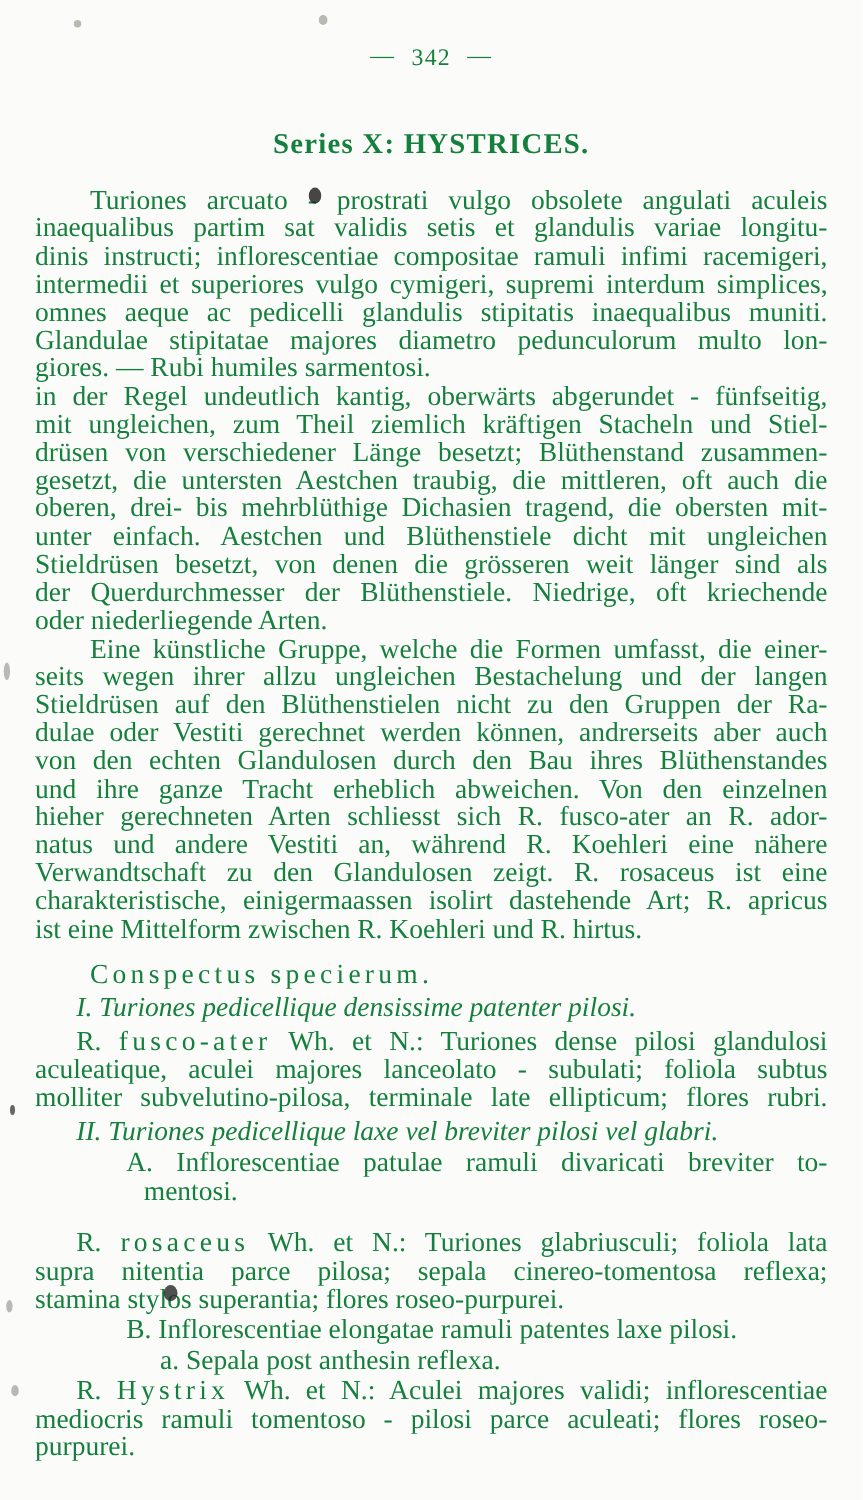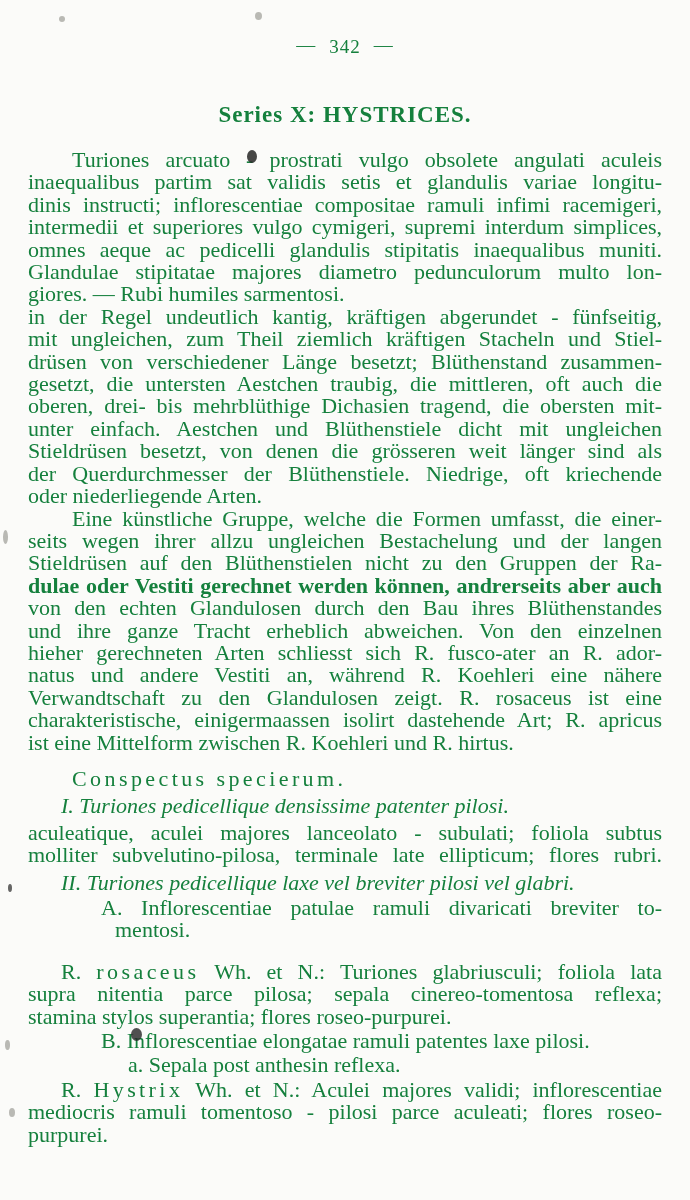--- a/index.html
+++ b/index.html
@@ -66,50 +66,51 @@
       <div class="para">
         <div class="line j" style="padding-left: 44px;"><span class="s-n">Turiones arcuato - prostrati vulgo obsolete angulati aculeis</span></div>
         <div class="line j" style="padding-left: 0px;"><span class="s-n">inaequalibus partim sat validis setis et glandulis variae longitu-</span></div>
         <div class="line j" style="padding-left: 0px;"><span class="s-n">dinis instructi; inflorescentiae compositae ramuli infimi racemigeri,</span></div>
         <div class="line j" style="padding-left: 0px;"><span class="s-n">intermedii et superiores vulgo cymigeri, supremi interdum simplices,</span></div>
         <div class="line j" style="padding-left: 0px;"><span class="s-n">omnes aeque ac pedicelli glandulis stipitatis inaequalibus muniti.</span></div>
         <div class="line j" style="padding-left: 0px;"><span class="s-n">Glandulae stipitatae majores diametro pedunculorum multo lon-</span></div>
         <div class="line" style="padding-left: 0px;"><span class="s-n">giores. — Rubi humiles sarmentosi.</span></div>
       </div>
       <div class="para">
-        <div class="line j" style="padding-left: 0px;"><span class="s-n">in der Regel undeutlich kantig, kräftigen abgerundet - fünfseitig,</span></div>
+        <div class="line j" style="padding-left: 0px;"><span class="s-n">in der Regel undeutlich kantig, oberwärts abgerundet - fünfseitig,</span></div>
         <div class="line j" style="padding-left: 0px;"><span class="s-n">mit ungleichen, zum Theil ziemlich kräftigen Stacheln und Stiel-</span></div>
         <div class="line j" style="padding-left: 0px;"><span class="s-n">drüsen von verschiedener Länge besetzt; Blüthenstand zusammen-</span></div>
         <div class="line j" style="padding-left: 0px;"><span class="s-n">gesetzt, die untersten Aestchen traubig, die mittleren, oft auch die</span></div>
         <div class="line j" style="padding-left: 0px;"><span class="s-n">oberen, drei- bis mehrblüthige Dichasien tragend, die obersten mit-</span></div>
         <div class="line j" style="padding-left: 0px;"><span class="s-n">unter einfach. Aestchen und Blüthenstiele dicht mit ungleichen</span></div>
         <div class="line j" style="padding-left: 0px;"><span class="s-n">Stieldrüsen besetzt, von denen die grösseren weit länger sind als</span></div>
         <div class="line j" style="padding-left: 0px;"><span class="s-n">der Querdurchmesser der Blüthenstiele. Niedrige, oft kriechende</span></div>
         <div class="line" style="padding-left: 0px;"><span class="s-n">oder niederliegende Arten.</span></div>
       </div>
       <div class="para">
         <div class="line j" style="padding-left: 44px;"><span class="s-n">Eine künstliche Gruppe, welche die Formen umfasst, die einer-</span></div>
         <div class="line j" style="padding-left: 0px;"><span class="s-n">seits wegen ihrer allzu ungleichen Bestachelung und der langen</span></div>
         <div class="line j" style="padding-left: 0px;"><span class="s-n">Stieldrüsen auf den Blüthenstielen nicht zu den Gruppen der Ra-</span></div>
-        <div class="line j" style="padding-left: 0px; font-weight: bold;"><span class="s-n">dulae oder Vestiti gerechnet werden können, andrerseits aber auch</span></div>
+        <div class="line j" style="padding-left: 0px;"><span class="s-n">dulae oder Vestiti gerechnet werden können, andrerseits aber auch</span></div>
         <div class="line j" style="padding-left: 0px;"><span class="s-n">von den echten Glandulosen durch den Bau ihres Blüthenstandes</span></div>
         <div class="line j" style="padding-left: 0px;"><span class="s-n">und ihre ganze Tracht erheblich abweichen. Von den einzelnen</span></div>
         <div class="line j" style="padding-left: 0px;"><span class="s-n">hieher gerechneten Arten schliesst sich R. fusco-ater an R. ador-</span></div>
         <div class="line j" style="padding-left: 0px;"><span class="s-n">natus und andere Vestiti an, während R. Koehleri eine nähere</span></div>
         <div class="line j" style="padding-left: 0px;"><span class="s-n">Verwandtschaft zu den Glandulosen zeigt. R. rosaceus ist eine</span></div>
         <div class="line j" style="padding-left: 0px;"><span class="s-n">charakteristische, einigermaassen isolirt dastehende Art; R. apricus</span></div>
         <div class="line" style="padding-left: 0px;"><span class="s-n">ist eine Mittelform zwischen R. Koehleri und R. hirtus.</span></div>
       </div>
       <div class="para" style="margin-top: 14px;">
         <div class="line" style="padding-left: 44px;"><span class="s-sp">Conspectus specierum.</span></div>
       </div>
       <div class="para" style="margin-top: 5px;">
         <div class="line" style="padding-left: 33px;"><span class="s-i">I. Turiones pedicellique densissime patenter pilosi.</span></div>
       </div>
       <div class="para" style="margin-top: 4px;">
+        <div class="line j" style="padding-left: 33px;"><span class="s-n">R. </span><span class="s-sp">fusco-ater</span><span class="s-n"> Wh. et N.: Turiones dense pilosi glandulosi</span></div>
         <div class="line j" style="padding-left: 0px;"><span class="s-n">aculeatique, aculei majores lanceolato - subulati; foliola subtus</span></div>
         <div class="line j" style="padding-left: 0px;"><span class="s-n">molliter subvelutino-pilosa, terminale late ellipticum; flores rubri.</span></div>
       </div>
       <div class="para" style="margin-top: 5px;">
         <div class="line" style="padding-left: 33px;"><span class="s-i">II. Turiones pedicellique laxe vel breviter pilosi vel glabri.</span></div>
       </div>
       <div class="para" style="margin-top: 3px;">
         <div class="line j" style="padding-left: 73px;"><span class="s-n">A. Inflorescentiae patulae ramuli divaricati breviter to-</span></div>
         <div class="line" style="padding-left: 87px;"><span class="s-n">mentosi.</span></div>
       </div>

